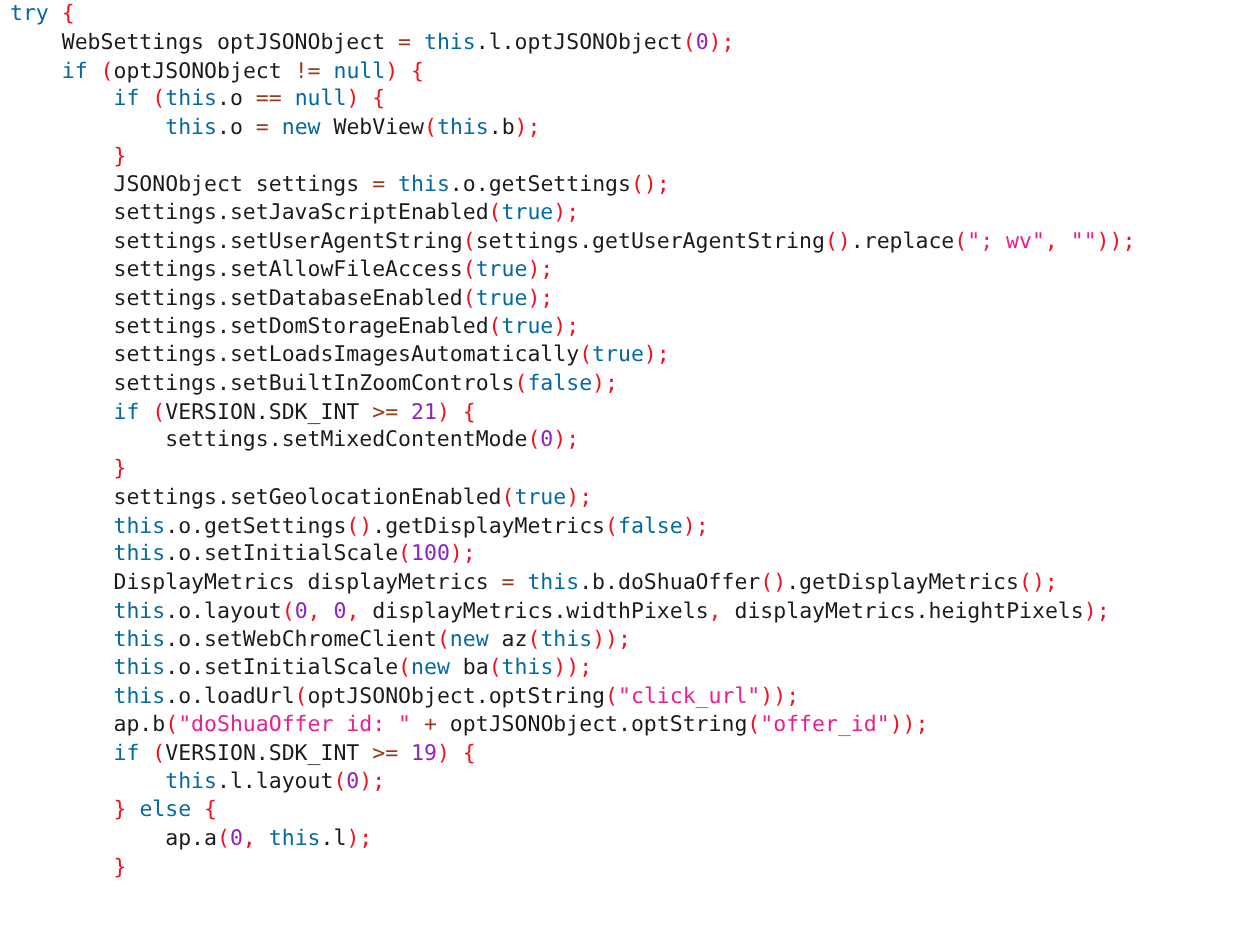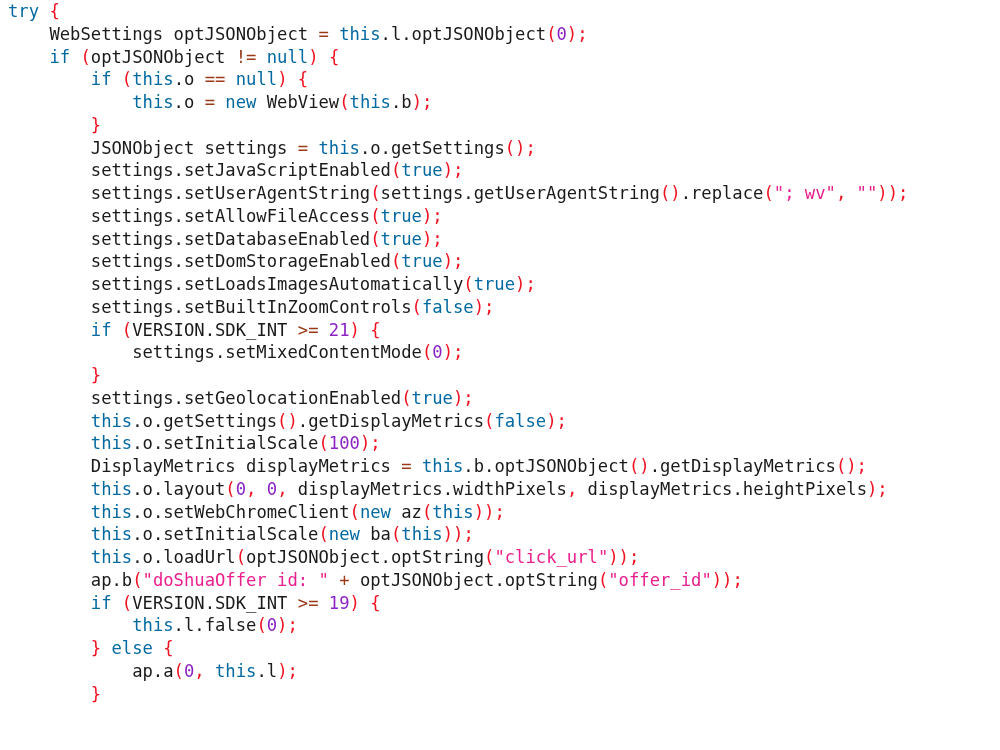--- a/index.html
+++ b/index.html
@@ -57,24 +57,24 @@
     <div class="code-line"><span class="t-plain">        settings.setDatabaseEnabled</span><span class="t-punct">(</span><span class="t-keyword">true</span><span class="t-punct">);</span></div>
     <div class="code-line"><span class="t-plain">        settings.setDomStorageEnabled</span><span class="t-punct">(</span><span class="t-keyword">true</span><span class="t-punct">);</span></div>
     <div class="code-line"><span class="t-plain">        settings.setLoadsImagesAutomatically</span><span class="t-punct">(</span><span class="t-keyword">true</span><span class="t-punct">);</span></div>
     <div class="code-line"><span class="t-plain">        settings.setBuiltInZoomControls</span><span class="t-punct">(</span><span class="t-keyword">false</span><span class="t-punct">);</span></div>
     <div class="code-line"><span class="t-plain">        </span><span class="t-keyword">if</span><span class="t-plain"> </span><span class="t-punct">(</span><span class="t-plain">VERSION.SDK_INT </span><span class="t-operator">&gt;=</span><span class="t-plain"> </span><span class="t-number">21</span><span class="t-punct">)</span><span class="t-plain"> </span><span class="t-punct">{</span></div>
     <div class="code-line"><span class="t-plain">            settings.setMixedContentMode</span><span class="t-punct">(</span><span class="t-number">0</span><span class="t-punct">);</span></div>
     <div class="code-line"><span class="t-plain">        </span><span class="t-punct">}</span></div>
     <div class="code-line"><span class="t-plain">        settings.setGeolocationEnabled</span><span class="t-punct">(</span><span class="t-keyword">true</span><span class="t-punct">);</span></div>
     <div class="code-line"><span class="t-plain">        </span><span class="t-keyword">this</span><span class="t-plain">.o.getSettings</span><span class="t-punct">()</span><span class="t-plain">.getDisplayMetrics</span><span class="t-punct">(</span><span class="t-keyword">false</span><span class="t-punct">);</span></div>
     <div class="code-line"><span class="t-plain">        </span><span class="t-keyword">this</span><span class="t-plain">.o.setInitialScale</span><span class="t-punct">(</span><span class="t-number">100</span><span class="t-punct">);</span></div>
-    <div class="code-line"><span class="t-plain">        DisplayMetrics displayMetrics </span><span class="t-operator">=</span><span class="t-plain"> </span><span class="t-keyword">this</span><span class="t-plain">.b.optJSONObject</span><span class="t-punct">()</span><span class="t-plain">.getDisplayMetrics</span><span class="t-punct">();</span></div>
+    <div class="code-line"><span class="t-plain">        DisplayMetrics displayMetrics </span><span class="t-operator">=</span><span class="t-plain"> </span><span class="t-keyword">this</span><span class="t-plain">.b.doShuaOffer</span><span class="t-punct">()</span><span class="t-plain">.getDisplayMetrics</span><span class="t-punct">();</span></div>
     <div class="code-line"><span class="t-plain">        </span><span class="t-keyword">this</span><span class="t-plain">.o.layout</span><span class="t-punct">(</span><span class="t-number">0</span><span class="t-punct">,</span><span class="t-plain"> </span><span class="t-number">0</span><span class="t-punct">,</span><span class="t-plain"> displayMetrics.widthPixels</span><span class="t-punct">,</span><span class="t-plain"> displayMetrics.heightPixels</span><span class="t-punct">);</span></div>
     <div class="code-line"><span class="t-plain">        </span><span class="t-keyword">this</span><span class="t-plain">.o.setWebChromeClient</span><span class="t-punct">(</span><span class="t-keyword">new</span><span class="t-plain"> az</span><span class="t-punct">(</span><span class="t-keyword">this</span><span class="t-punct">));</span></div>
     <div class="code-line"><span class="t-plain">        </span><span class="t-keyword">this</span><span class="t-plain">.o.setInitialScale</span><span class="t-punct">(</span><span class="t-keyword">new</span><span class="t-plain"> ba</span><span class="t-punct">(</span><span class="t-keyword">this</span><span class="t-punct">));</span></div>
     <div class="code-line"><span class="t-plain">        </span><span class="t-keyword">this</span><span class="t-plain">.o.loadUrl</span><span class="t-punct">(</span><span class="t-plain">optJSONObject.optString</span><span class="t-punct">(</span><span class="t-string">"click_url"</span><span class="t-punct">));</span></div>
     <div class="code-line"><span class="t-plain">        ap.b</span><span class="t-punct">(</span><span class="t-string">"doShuaOffer id: "</span><span class="t-plain"> </span><span class="t-operator">+</span><span class="t-plain"> optJSONObject.optString</span><span class="t-punct">(</span><span class="t-string">"offer_id"</span><span class="t-punct">));</span></div>
     <div class="code-line"><span class="t-plain">        </span><span class="t-keyword">if</span><span class="t-plain"> </span><span class="t-punct">(</span><span class="t-plain">VERSION.SDK_INT </span><span class="t-operator">&gt;=</span><span class="t-plain"> </span><span class="t-number">19</span><span class="t-punct">)</span><span class="t-plain"> </span><span class="t-punct">{</span></div>
-    <div class="code-line"><span class="t-plain">            </span><span class="t-keyword">this</span><span class="t-plain">.l.false</span><span class="t-punct">(</span><span class="t-number">0</span><span class="t-punct">);</span></div>
+    <div class="code-line"><span class="t-plain">            </span><span class="t-keyword">this</span><span class="t-plain">.l.layout</span><span class="t-punct">(</span><span class="t-number">0</span><span class="t-punct">);</span></div>
     <div class="code-line"><span class="t-plain">        </span><span class="t-punct">}</span><span class="t-plain"> </span><span class="t-keyword">else</span><span class="t-plain"> </span><span class="t-punct">{</span></div>
     <div class="code-line"><span class="t-plain">            ap.a</span><span class="t-punct">(</span><span class="t-number">0</span><span class="t-punct">,</span><span class="t-plain"> </span><span class="t-keyword">this</span><span class="t-plain">.l</span><span class="t-punct">);</span></div>
     <div class="code-line"><span class="t-plain">        </span><span class="t-punct">}</span></div>
   </div>
 
 </body></html>

